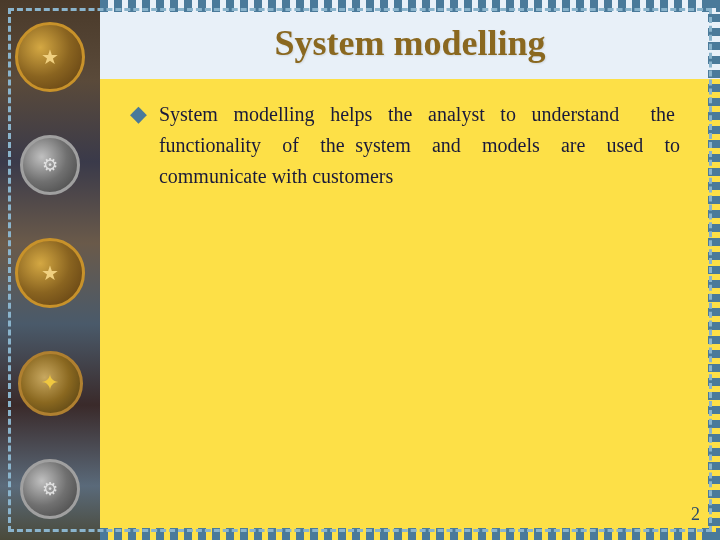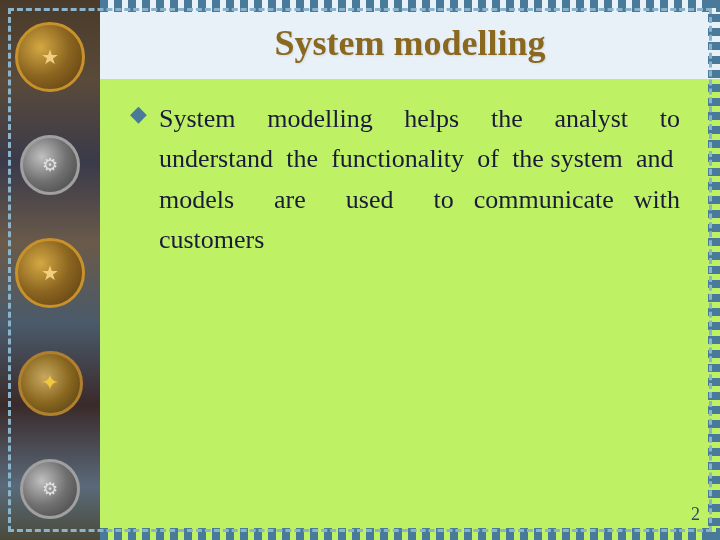--- a/index.html
+++ b/index.html
@@ -96,21 +96,21 @@
       color: #f0c840;
       font-size: 22px;
     }
 
     
     .main-content {
       margin-left: 100px;
       flex: 1;
       display: flex;
       flex-direction: column;
-      background: #bef264;
+      background: #fde047;
       padding: 0;
     }
 
     
     .title-bar {
       background: #e8f0f8;
       text-align: center;
       padding: 22px 20px 15px 20px;
     }
 
@@ -138,21 +138,21 @@
 
     .bullet-diamond {
       color: #4a7a9a;
       font-size: 22px;
       margin-right: 12px;
       margin-top: 2px;
       flex-shrink: 0;
     }
 
     .bullet-text {
-      font-size: 26px;
+      font-size: 20px;
       color: #1a1a3a;
       line-height: 1.55;
       text-align: justify;
     }
 
     
     .page-number {
       position: absolute;
       bottom: 15px;
       right: 20px;

